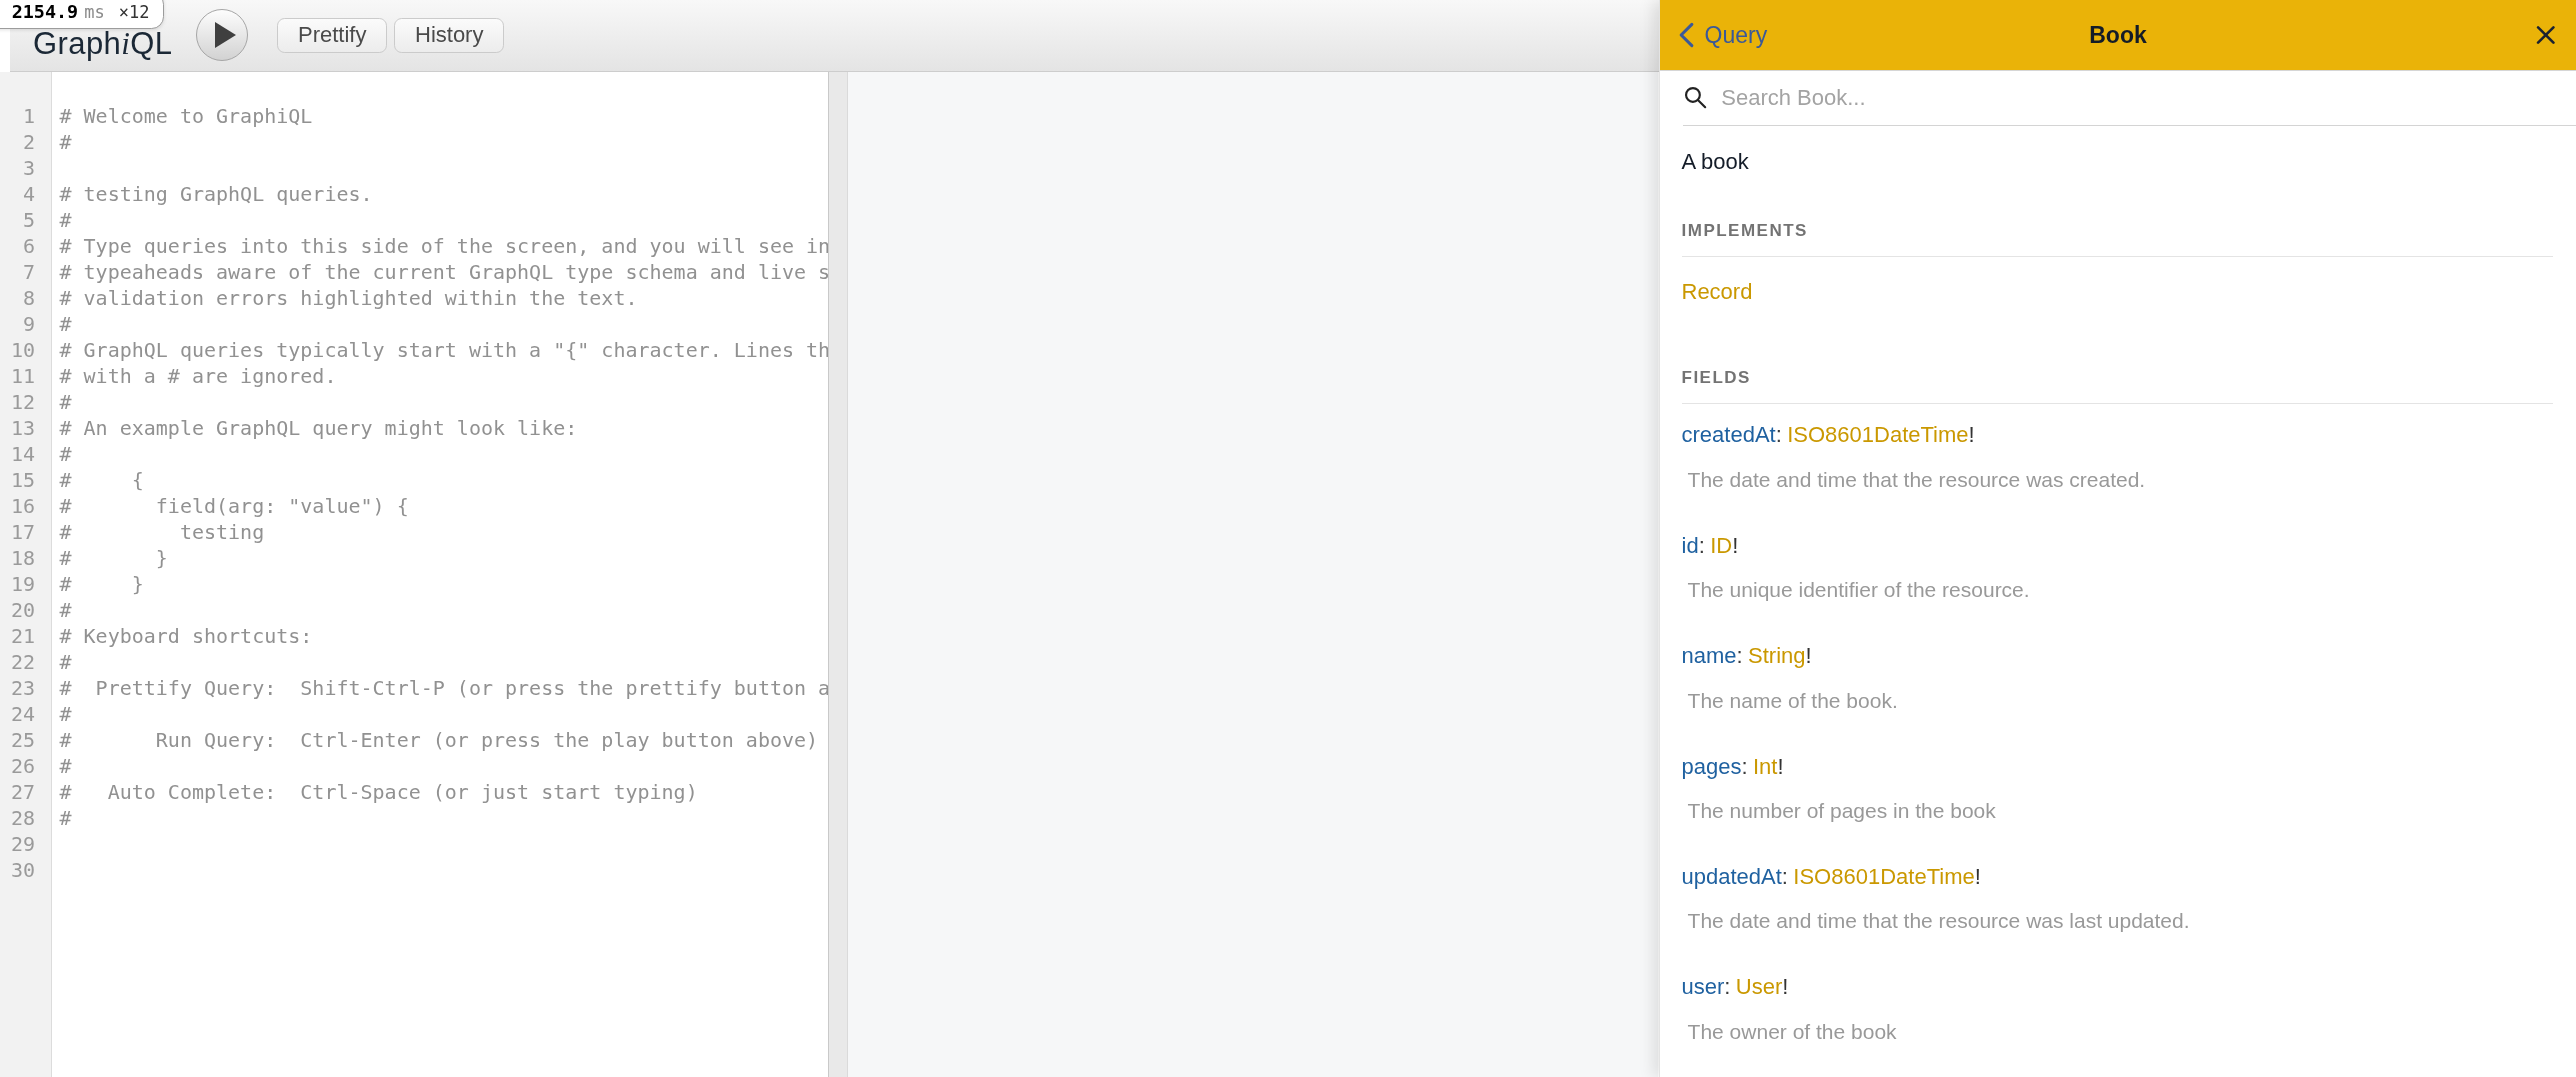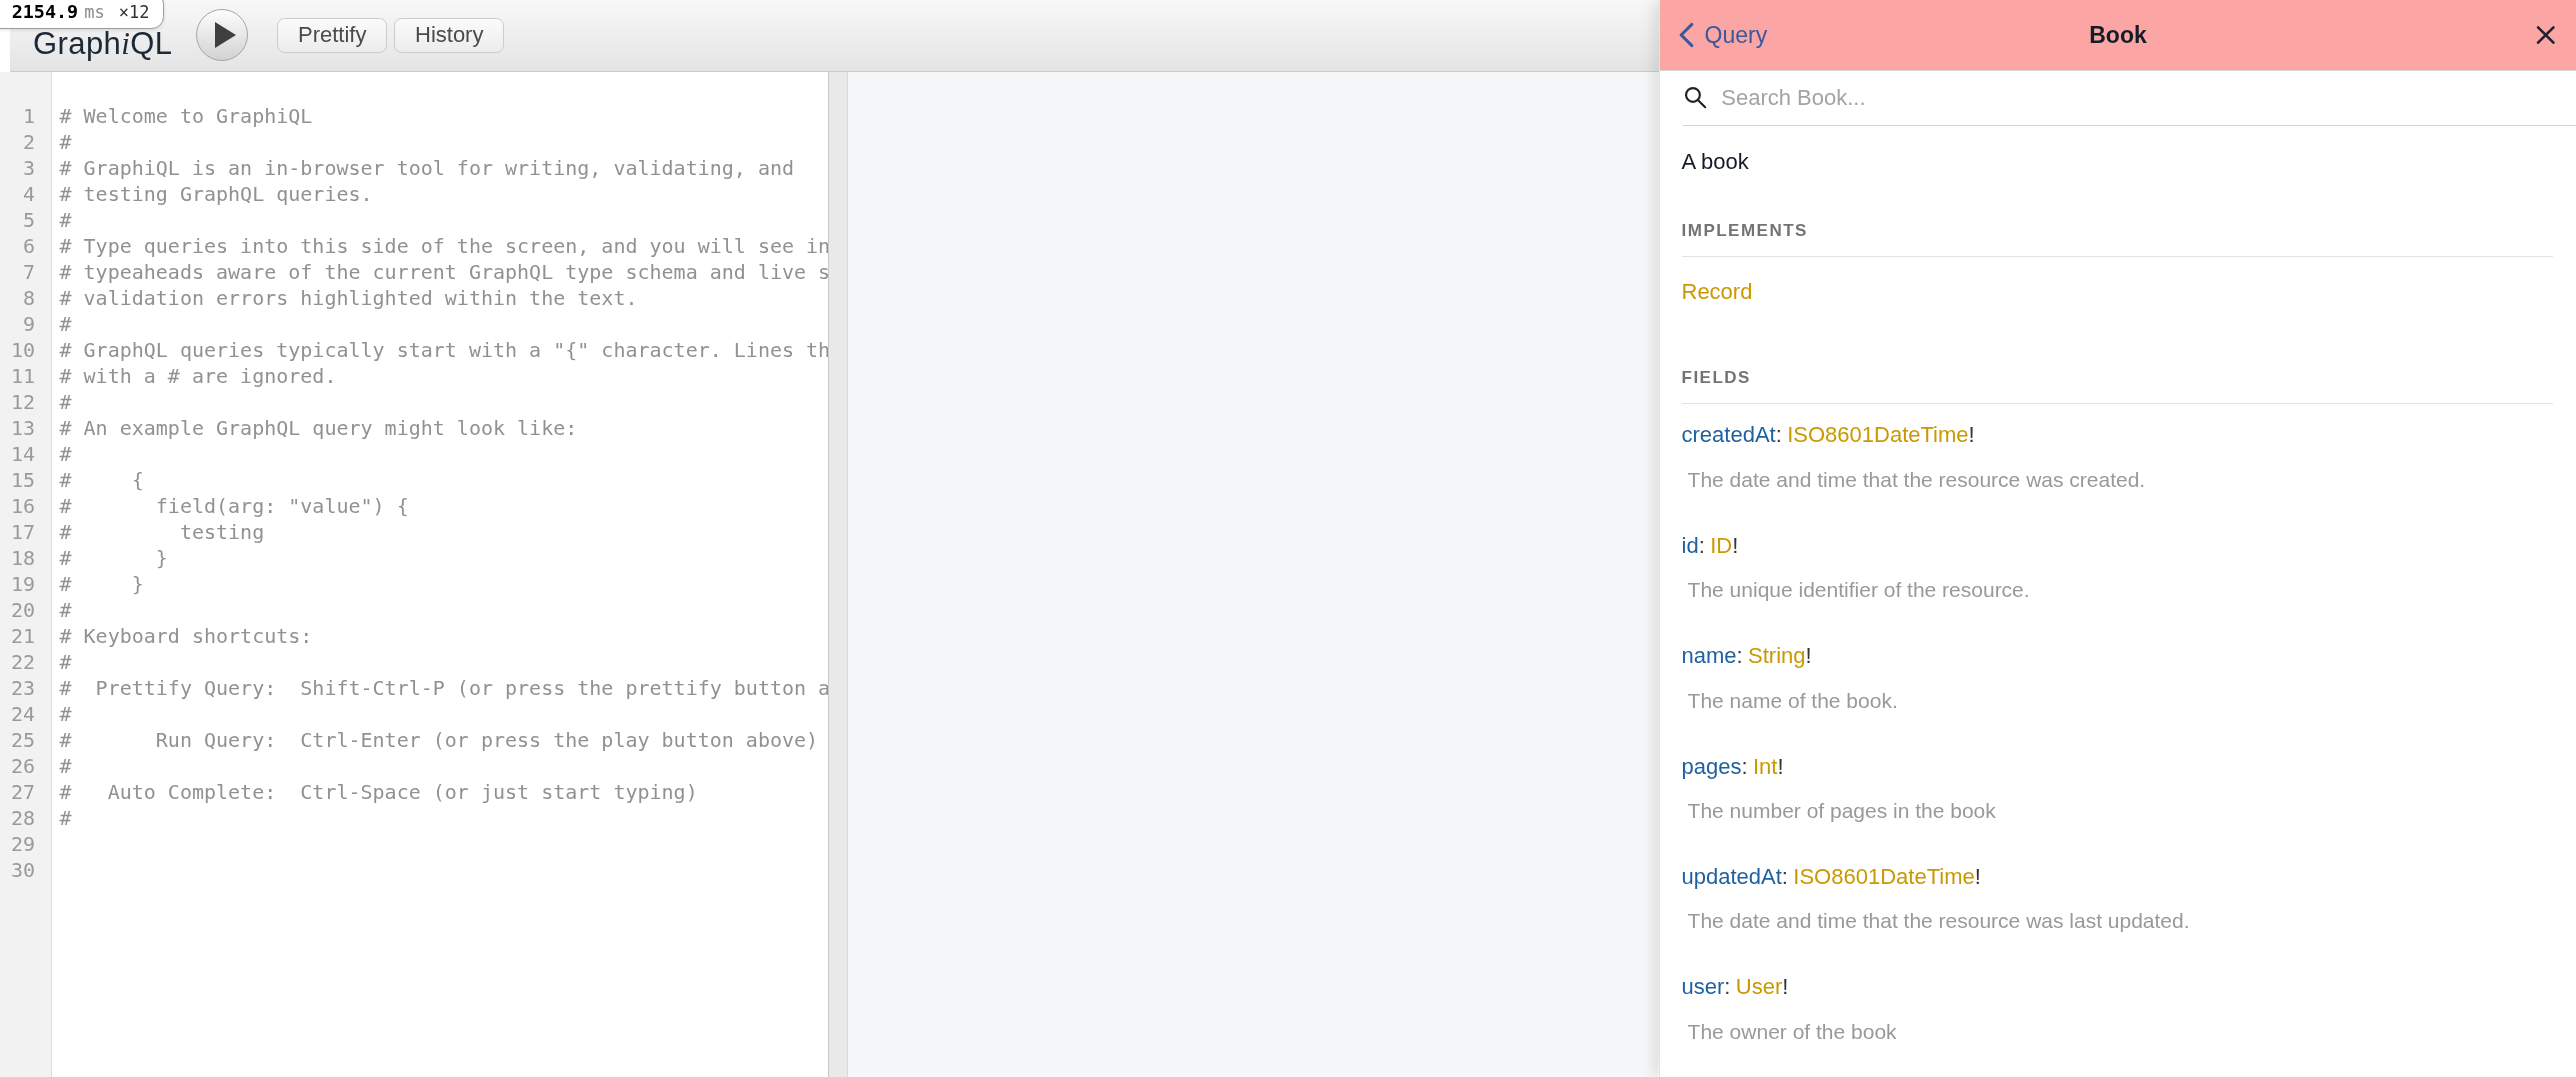--- a/index.html
+++ b/index.html
@@ -55,21 +55,21 @@
                   background:#e9e9e9; border-left:1.5px solid #c9c9c9;
                   border-right:1.5px solid #dadada; cursor:col-resize; }
   .result-pane { position:absolute; left:848px; top:72px; width:810px; height:1005px;
                  background:#f6f7f8; }
 
   
   .doc-explorer { position:absolute; left:1659px; top:0; width:917px; height:1077px;
                   background:#fff; border-left:0.8px solid #e3e3e3;
                   box-shadow:-6.1px 0 14px rgba(0,0,0,0.10); z-index:10;
                   display:flex; flex-direction:column; }
-  .doc-header { flex:none; height:71px; position:relative; background:#fca5a5;
+  .doc-header { flex:none; height:71px; position:relative; background:#eab308;
                 border-bottom:1.5px solid #d6d6d6; }
   .doc-back { position:absolute; left:18.4px; top:0; height:100%;
               display:flex; align-items:center; gap:9.2px;
               color:#3B5998; font-size:23px; cursor:pointer; }
   .doc-title { position:absolute; inset:0; display:flex; align-items:center;
                justify-content:center; font-weight:bold; font-size:23px; color:#141c28; }
   .doc-close { position:absolute; right:20px; top:50%; transform:translateY(-50%);
                cursor:pointer; line-height:0; }
 
   .search-row { flex:none; height:55px; margin-left:23px;
@@ -125,21 +125,20 @@
     <span class="txt"># Welcome to GraphiQL</span>
   </div>
 
   <div class="code-line">
     <span class="ln">2</span>
     <span class="txt">#</span>
   </div>
 
   <div class="code-line">
     <span class="ln">3</span>
-    <span class="txt"># GraphiQL is an in-browser tool for writing, validating, and</span>
   </div>
 
   <div class="code-line">
     <span class="ln">4</span>
     <span class="txt"># testing GraphQL queries.</span>
   </div>
 
   <div class="code-line">
     <span class="ln">5</span>
     <span class="txt">#</span>

